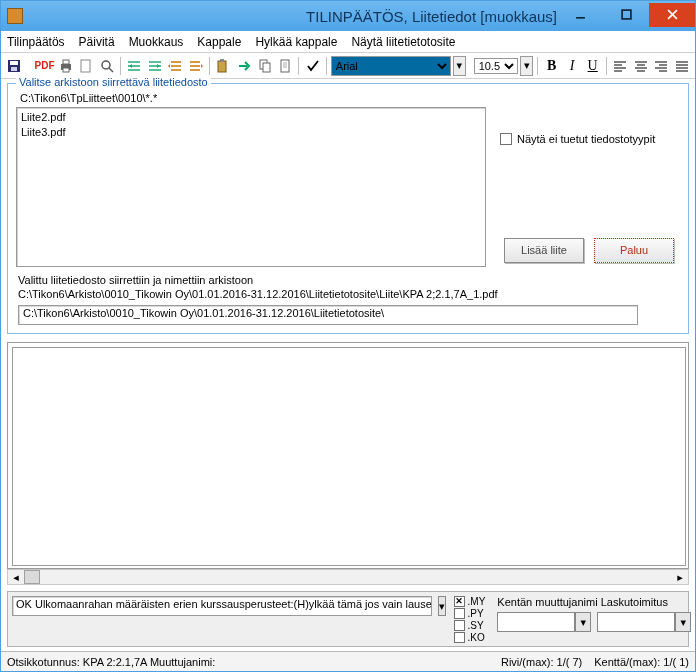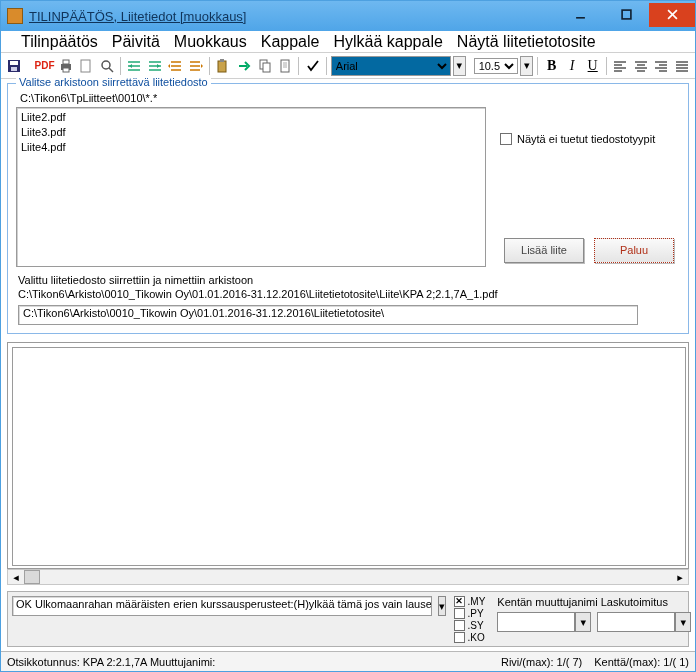--- a/index.html
+++ b/index.html
@@ -10,26 +10,26 @@
     background: #fff;
     width: 696px; height: 672px;
     overflow: hidden;
   }
   .window { width: 696px; height: 672px; border: 1px solid #4da0e0; background:#fff; display:flex; flex-direction:column;}
   .titlebar {
     height: 30px; background: linear-gradient(#6eb8f0,#4fa5e8);
     display:flex; align-items:center; color:#fff;
   }
   .titlebar .icon { width:16px; height:16px; margin:0 6px; background:#d98b2b; border:1px solid #8a5a14;}
-  .titlebar .title { flex:1; text-align:left; font-size:13px; color:#10345a; font-weight:normal;text-decoration:underline;}
+  .titlebar .title { flex:1; text-align:right; font-size:15px; color:#10345a; font-weight:normal;}
   .win-btns { display:flex; }
   .win-btn { width:46px; height:24px; display:flex; align-items:center; justify-content:center; color:#fff; margin-top:-3px;}
   .win-close { background:#d9411e; }
   .win-btn svg{ width:11px; height:11px; }
-  .menubar { height:22px; display:flex; align-items:center; padding:0 20px; gap:14px; font-size:16px; color:#000; border-bottom:1px solid #d0d0d0;}
+  .menubar { height:22px; display:flex; align-items:center; padding:0 6px; gap:14px; font-size:12px; color:#000; border-bottom:1px solid #d0d0d0;}
   .menubar span { cursor:default; }
   .toolbar { height:26px; display:flex; align-items:center; padding:0 4px; gap:2px; border-bottom:1px solid #d0d0d0;}
   .tb-btn { width:20px; height:20px; display:flex; align-items:center; justify-content:center; }
   .tb-sep { width:1px; height:18px; background:#c0c0c0; margin:0 2px;}
   .tb-btn svg { width:16px; height:16px; }
   .font-select { height:20px; font-size:11px; border:1px solid #999; background:#0369a1; min-width:120px;}
   .size-select { height:16px; font-size:11px; border:1px solid #999; background:#fff; width:48px;}
   .arrow-btn { width:14px; height:20px; border:1px solid #999; background:#eee; display:flex;align-items:center;justify-content:center;}
   .fmt-btn { width:20px; height:20px; display:flex;align-items:center;justify-content:center; font-family:"Times New Roman",serif; font-size:14px;}
   .fieldset {
@@ -233,21 +233,20 @@
       </div>
   </div>
 
   <div class="fieldset">
     <div class="fieldset-legend">Valitse arkistoon siirrettävä liitetiedosto</div>
     <div class="path-label">C:\Tikon6\TpLiitteet\0010\*.*</div>
     <div class="file-area">
       <div class="file-list">
         <div>Liite2.pdf</div>
         <div>Liite3.pdf</div>
-        <div>Liite4.pdf</div>
       </div>
       <div class="side-controls">
         <div class="chk-row">
           <div class="chk-box"></div>
           <span>Näytä ei tuetut tiedostotyypit</span>
         </div>
         <div style="flex:1"></div>
         <div style="align-self:flex-end; display:flex; gap:10px; margin-right:6px; margin-bottom:4px;">
           <div class="btn3d">Lisää liite</div>
           <div class="btn3d primary" style="border:1px dotted #b03018;">Paluu</div>

